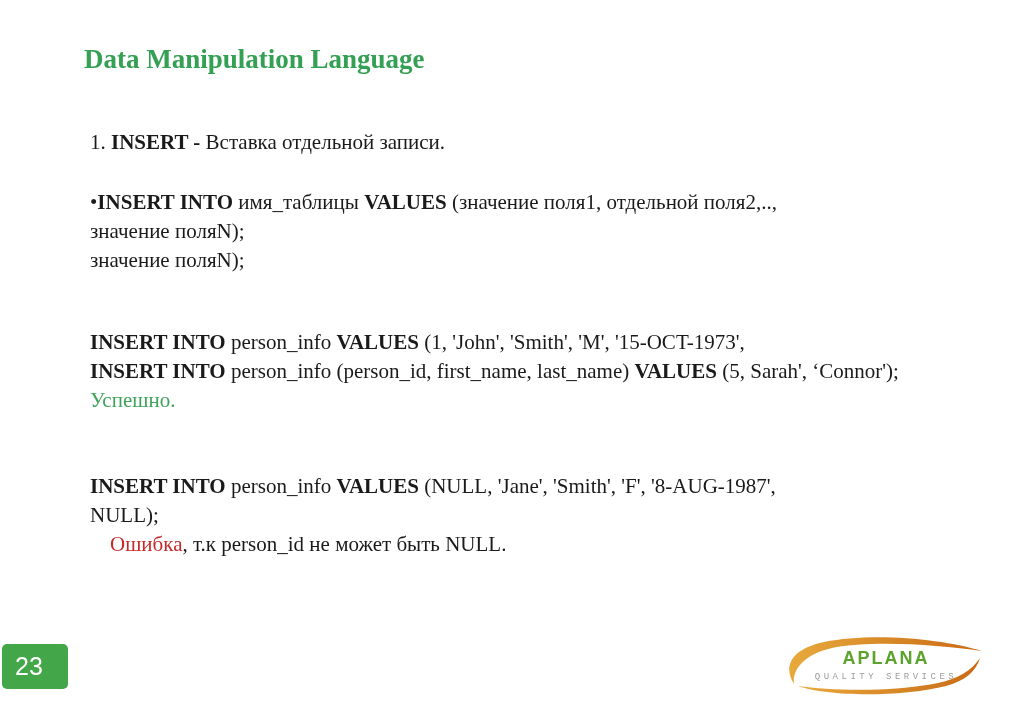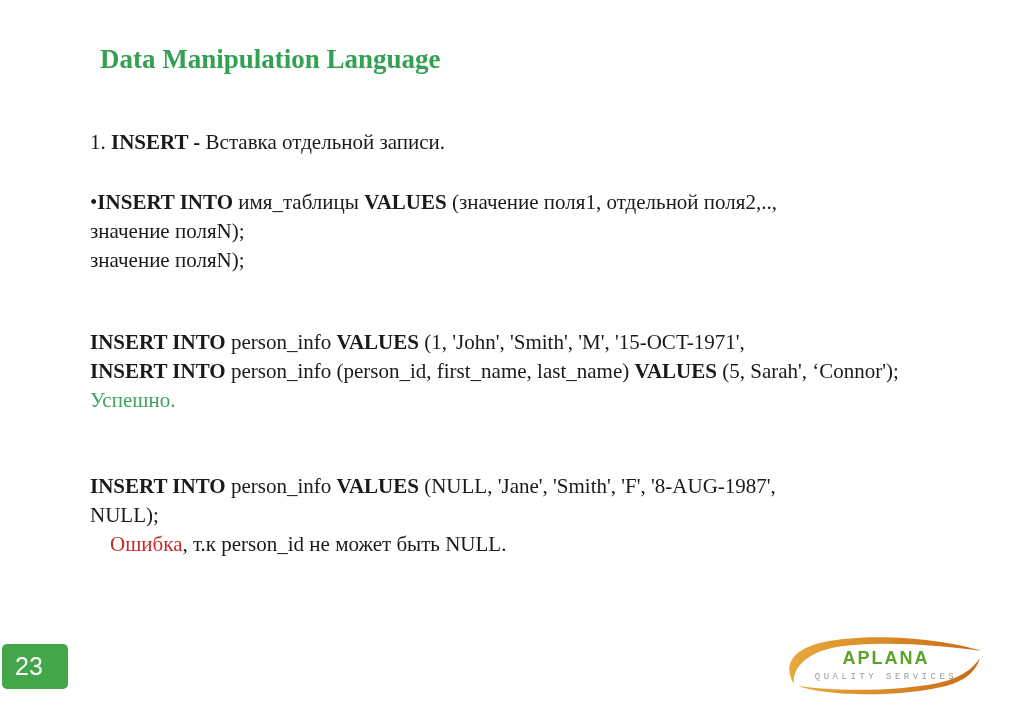--- a/index.html
+++ b/index.html
@@ -10,21 +10,21 @@
   .slide {
     position: relative;
     width: 1024px;
     height: 724px;
     background: #ffffff;
     overflow: hidden;
     font-family: "Liberation Serif", serif;
   }
   .slide-title {
     position: absolute;
-    left: 100px;
+    left: 84px;
     top: 42px;
     font-size: 27px;
     font-weight: bold;
     color: var(--title-green, #34a053);
     line-height: 34px;
     white-space: nowrap;
   }
   .text-block {
     position: absolute;
     left: 90px;
@@ -104,21 +104,21 @@
   <div>
       <div class="text-block italic" style="top: 128px;">
         <div class="line"><span>1. </span><span class="b">INSERT - </span><span>Вставка отдельной записи.</span></div>
       </div>
       <div class="text-block" style="top: 188px;">
         <div class="line"><span>•</span><span class="b">INSERT INTO</span><span> имя_таблицы </span><span class="b">VALUES</span><span> (значение поля1, отдельной поля2,..,</span></div>
         <div class="line"><span>значение поляN);</span></div>
         <div class="line"><span>значение поляN);</span></div>
       </div>
       <div class="text-block" style="top: 328px;">
-        <div class="line"><span class="b">INSERT INTO</span><span> person_info </span><span class="b">VALUES</span><span> (1, 'John', 'Smith', 'M', '15-OCT-1971',</span></div>
+        <div class="line"><span class="b">INSERT INTO</span><span> person_info </span><span class="b">VALUES</span><span> (1, 'John', 'Smith', 'M', '15-OCT-1973',</span></div>
         <div class="line"><span class="b">INSERT INTO</span><span> person_info (person_id, first_name, last_name) </span><span class="b">VALUES</span><span> (5, Sarah', ‘Connor');</span></div>
         <div class="line"><span class="success">Успешно.</span></div>
       </div>
       <div class="text-block" style="top: 472px;">
         <div class="line"><span class="b">INSERT INTO</span><span> person_info </span><span class="b">VALUES</span><span> (NULL, 'Jane', 'Smith', 'F', '8-AUG-1987',</span></div>
         <div class="line"><span>NULL);</span></div>
         <div class="line"><span class="error">Ошибка</span><span>, т.к person_id не может быть NULL.</span></div>
       </div>
     </div>
 

